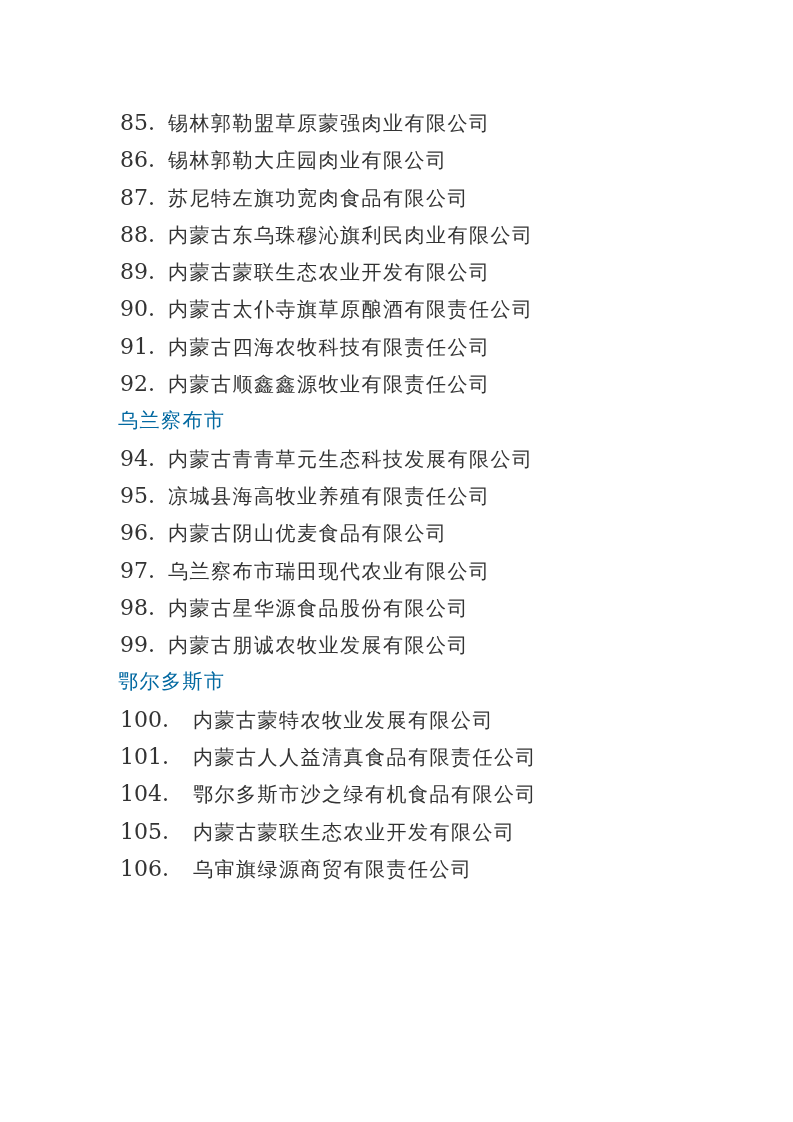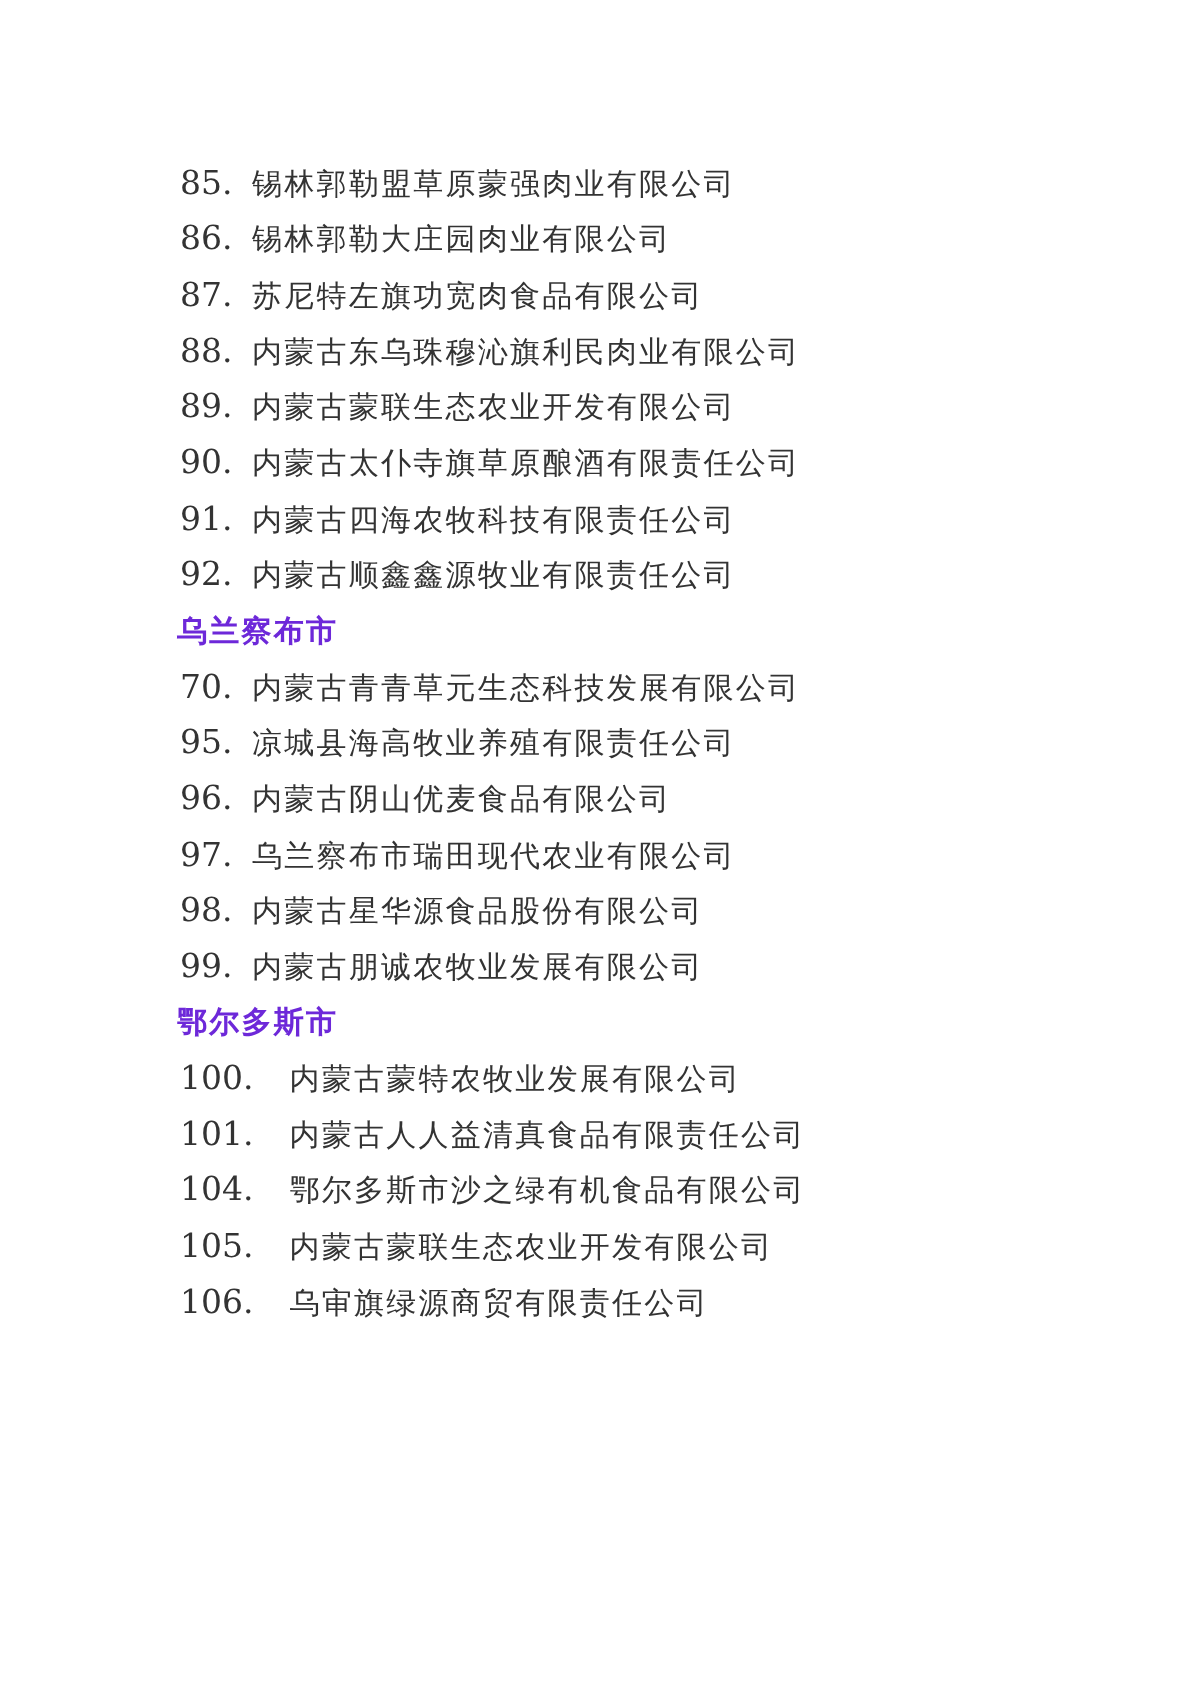--- a/index.html
+++ b/index.html
@@ -33,24 +33,24 @@
   .row.d3 .num {
     min-width: 73px;
   }
   .name {
     font-size: 20px;
     letter-spacing: 1.5px;
     color: #333333;
   }
   .heading-row .heading {
     font-family: "DejaVu Sans", sans-serif;
-    font-weight: 700;
+    font-weight: 400;
     font-size: 20px;
     letter-spacing: 1.5px;
-    color: #6d28d9;
+    color: #0369a1;
     margin-left: -2px;
   }
 </style>
 </head>
 <body>
 
 <div class="page">
   <div class="content">
   <div class="row item-row">
     <span class="num">85.</span><span class="name">锡林郭勒盟草原蒙强肉业有限公司</span>
@@ -83,21 +83,21 @@
   <div class="row item-row">
     <span class="num">92.</span><span class="name">内蒙古顺鑫鑫源牧业有限责任公司</span>
   </div>
 
 
   <div class="row heading-row">
     <span class="heading">乌兰察布市</span>
   </div>
 
   <div class="row item-row">
-    <span class="num">70.</span><span class="name">内蒙古青青草元生态科技发展有限公司</span>
+    <span class="num">94.</span><span class="name">内蒙古青青草元生态科技发展有限公司</span>
   </div>
 
   <div class="row item-row">
     <span class="num">95.</span><span class="name">凉城县海高牧业养殖有限责任公司</span>
   </div>
 
   <div class="row item-row">
     <span class="num">96.</span><span class="name">内蒙古阴山优麦食品有限公司</span>
   </div>
 

